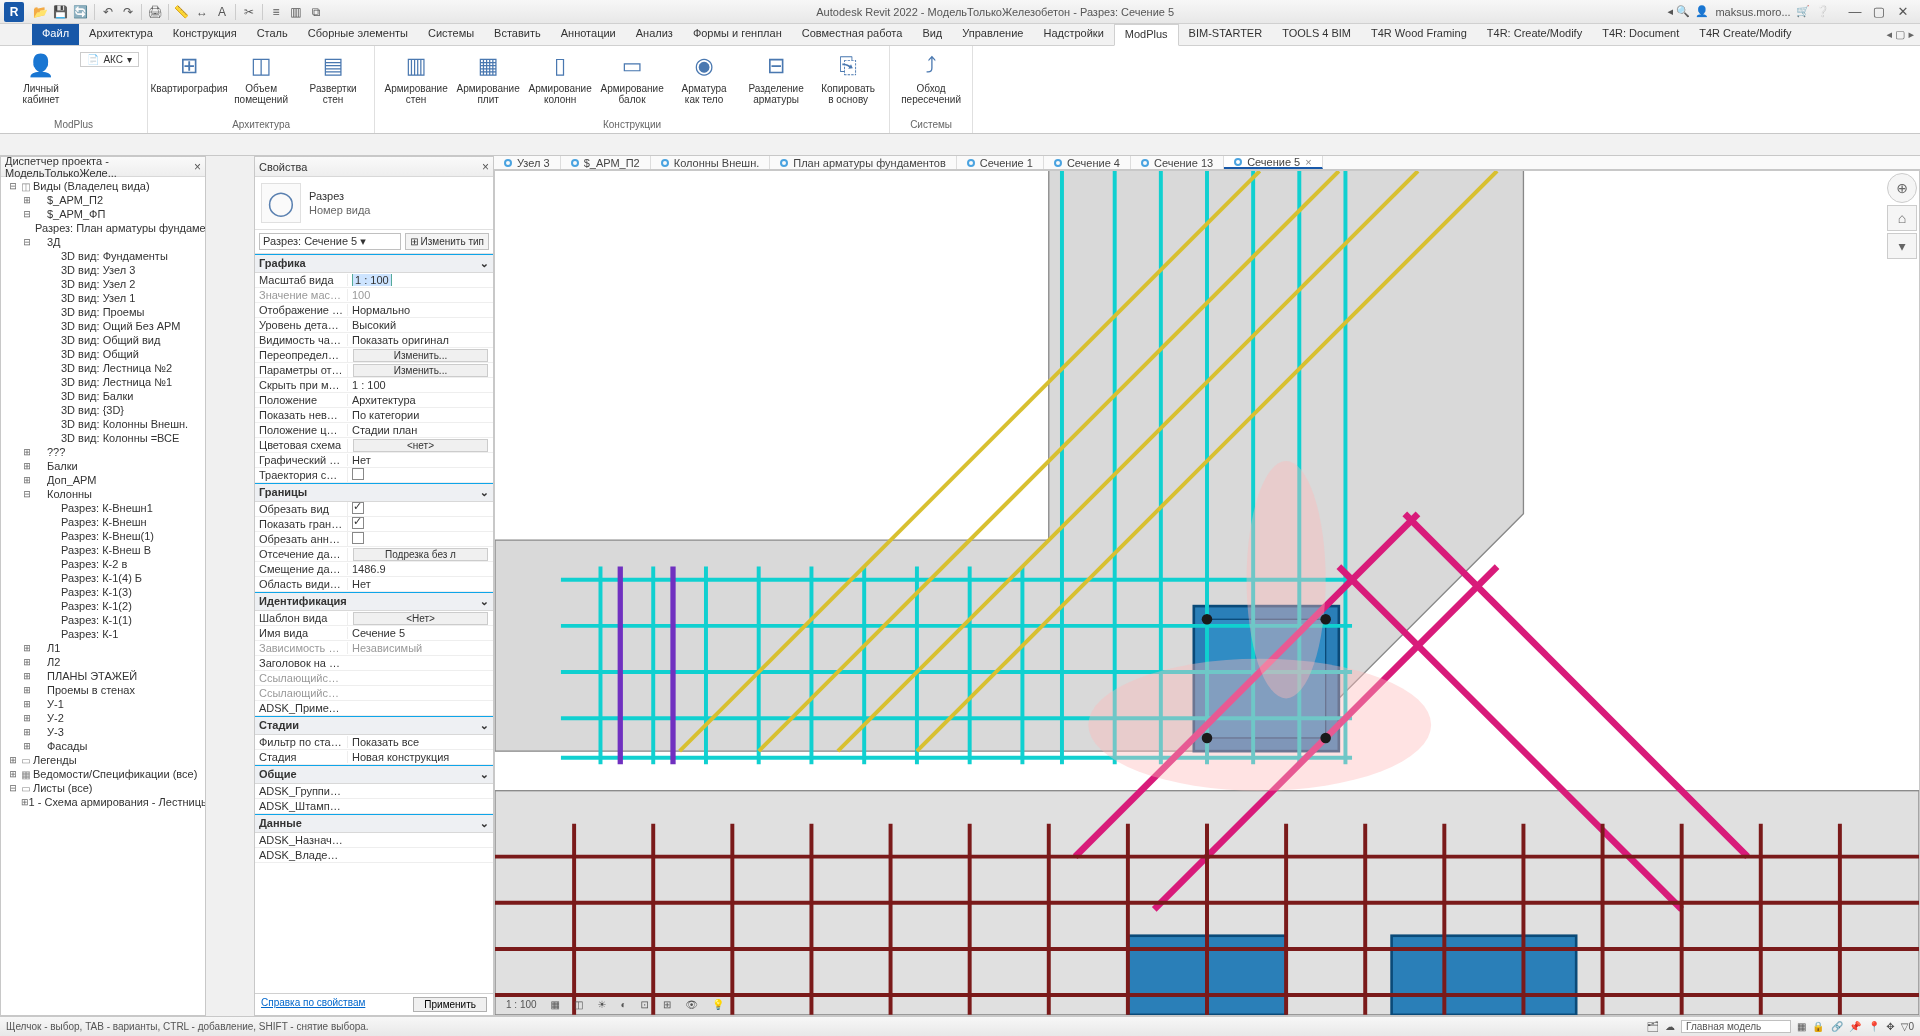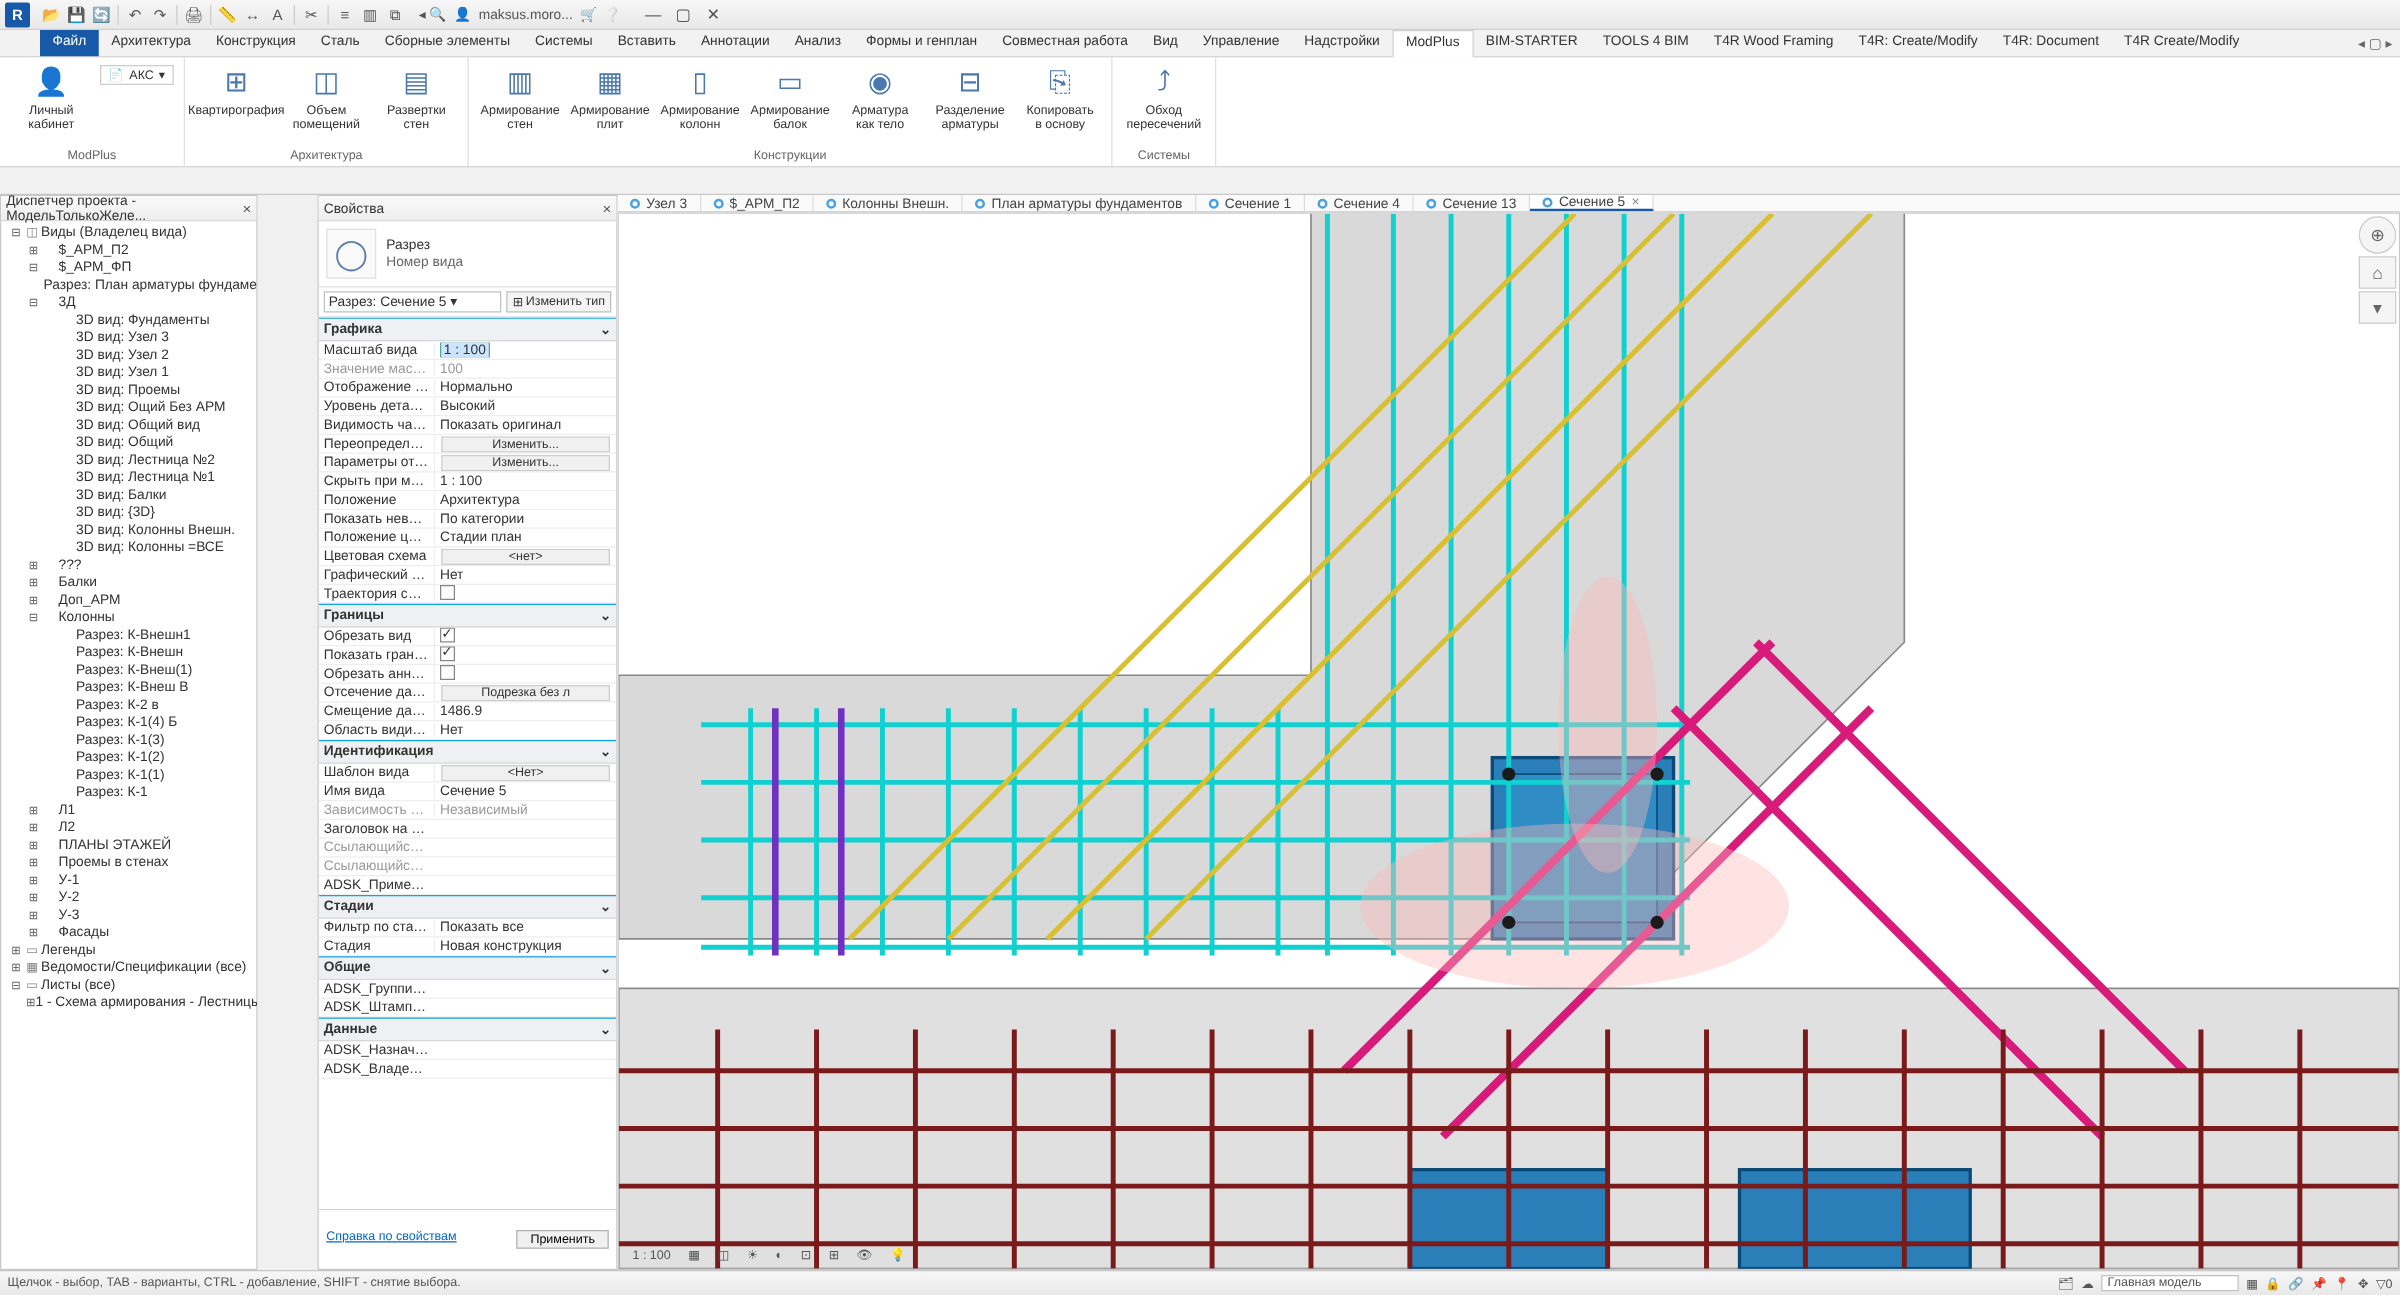--- a/index.html
+++ b/index.html
@@ -43,21 +43,21 @@
 .edit-type{border:1px solid #c0c0c0;background:#f4f4f4;font-size:10px;padding:1px 4px;display:flex;align-items:center;gap:2px;}
 .prop-list{flex:1;overflow:auto;}
 .pgroup-hdr{background:#eef0f3;font-weight:bold;font-size:11px;padding:2px 4px;border-top:1px solid #0ea5e9;border-bottom:1px solid #d8d8d8;display:flex;justify-content:space-between;}
 .prow{display:flex;border-bottom:1px solid #eee;font-size:11px;height:15px;align-items:center;}
 .prow .pname{width:92px;padding:0 4px;color:#333;overflow:hidden;text-overflow:ellipsis;white-space:nowrap;}
 .prow .pval{flex:1;padding:0 4px;border-left:1px solid #eee;overflow:hidden;white-space:nowrap;}
 .prow.ro .pname,.prow.ro .pval{color:#999;}
 .prow .pbtn{flex:1;text-align:center;background:#f0f0f0;border:1px solid #ccc;font-size:10px;margin:0 1px;height:13px;line-height:11px;}
 .prow .chk{width:12px;height:12px;border:1px solid #888;display:inline-block;background:#fff;position:relative;}
 .prow .chk.on::after{content:"✓";position:absolute;top:-3px;left:0;font-size:11px;color:#333;}
-.props-footer{display:flex;justify-content:space-between;padding:16px 6px;border-top:1px solid #d0d0d0;font-size:10px;}
+.props-footer{display:flex;justify-content:space-between;padding:3px 6px;border-top:1px solid #d0d0d0;font-size:10px;}
 .props-footer a{color:#0066cc;text-decoration:underline;}
 .apply-btn{border:1px solid #b0b0b0;background:#f0f0f0;padding:1px 10px;font-size:10px;}
 .view-area{flex:1;display:flex;flex-direction:column;background:#e5e5e5;position:relative;}
 .view-tabs{height:22px;background:#fafafa;border-bottom:1px solid #c8c8c8;display:flex;align-items:stretch;overflow:hidden;}
 .vtab{display:flex;align-items:center;padding:0 10px;font-size:11px;gap:5px;border-right:1px solid #ddd;cursor:pointer;color:#444;}
 .vtab .vicon{width:8px;height:8px;border:2px solid #4aa3e0;border-radius:50%;}
 .vtab.active{background:#fff;border-bottom:2px solid #1858a8;}
 .vtab .vclose{font-size:11px;color:#888;}
 .canvas-wrap{flex:1;position:relative;background:#fff;border:1px solid #c8c8c8;margin:0;}
 .view-ctrls{position:absolute;right:2px;top:2px;display:flex;flex-direction:column;gap:2px;z-index:5;}
@@ -88,20 +88,21 @@
     <span class="qat-btn">📏</span>
     <span class="qat-btn">↔</span>
     <span class="qat-btn">A</span>
     <span class="qat-sep"></span>
     <span class="qat-btn">✂</span>
     <span class="qat-sep"></span>
     <span class="qat-btn">≡</span>
     <span class="qat-btn">▥</span>
     <span class="qat-btn">⧉</span>
   </div>
+  <div class="title-center">Autodesk Revit 2022 - МодельТолькоЖелезобетон - Разрез: Сечение 5</div>
   <div class="title-right">
     <span>◂ 🔍</span>
     <span>👤</span>
     <span>maksus.moro...</span>
     <span>🛒</span>
     <span>❔</span>
     <div class="win-btns">
       <span class="win-btn">—</span>
       <span class="win-btn">▢</span>
       <span class="win-btn">✕</span>

